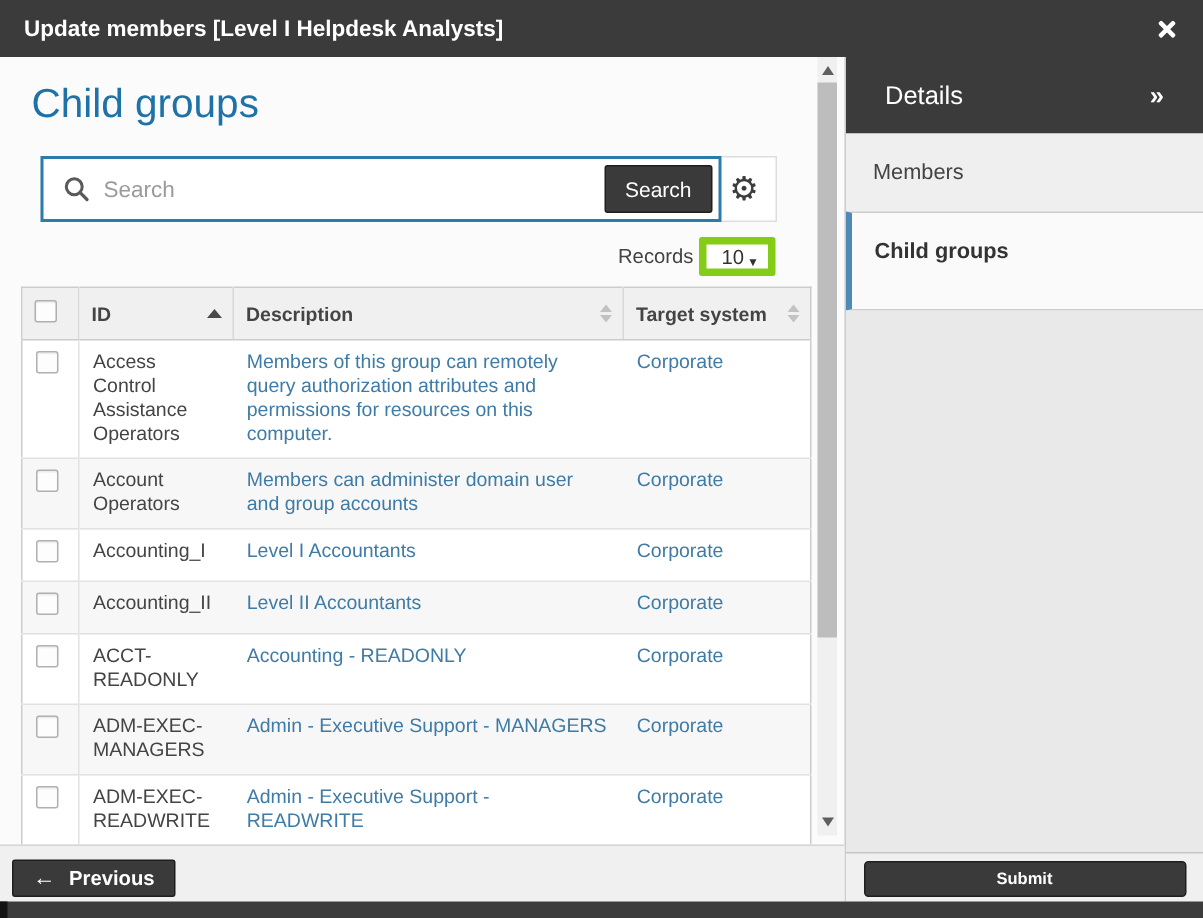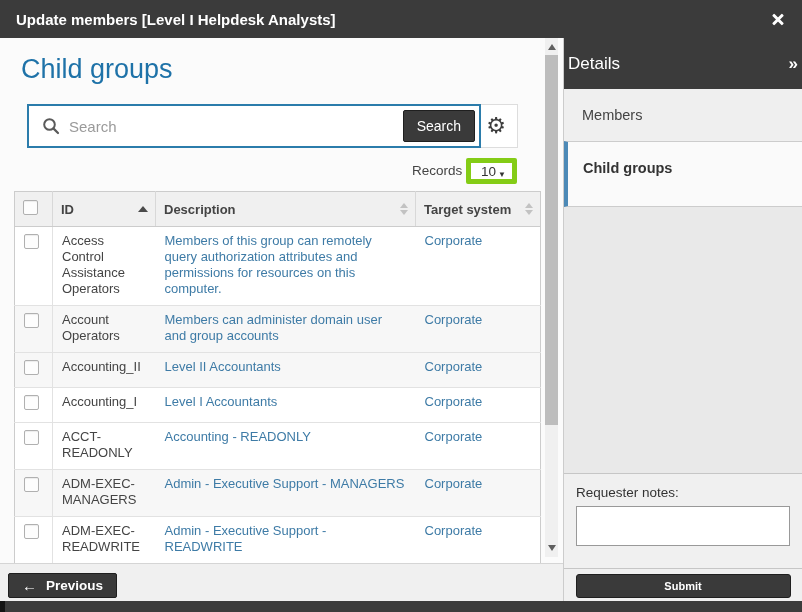--- a/index.html
+++ b/index.html
@@ -75,21 +75,21 @@
   .sb-arrow { position:absolute; left:2.5px; width:0; height:0; cursor:pointer; }
   .sb-arrow.up { top:6px; border-left:4px solid transparent; border-right:4px solid transparent;
                  border-bottom:6px solid #5f5f5f; }
   .sb-arrow.down { bottom:6px; border-left:4px solid transparent; border-right:4px solid transparent;
                    border-top:6px solid #5f5f5f; }
 
   
   .sidebar { position:absolute; left:563px; top:38px; width:239px; height:563px; background:#e9e9e9;
              border-left:1px solid #ccc; box-sizing:border-box; display:flex; flex-direction:column; }
   .details-header { height:51px; background:#3b3b3b; color:#fff; display:flex; align-items:center;
-                    padding:0 4px; flex:none; }
+                    padding:0 26px; flex:none; }
   .details-title { font-size:17px; }
   .collapse { margin-left:auto; font-size:17px; font-weight:700; cursor:pointer; }
   .nav-item { padding:18px; font-size:14.5px; color:#444; flex:none; cursor:pointer; background:#efefef; }
   .nav-item.selected { background:#fafafa; border-top:1px solid #ccc; border-bottom:1px solid #ccc;
                        border-left:4px solid #4d8ab7; padding:18px 18px 30px 15px; font-weight:700; color:#333; }
   .side-spacer { flex:1; background:#e9e9e9; }
   .requester { flex:none; height:95px; border-top:1px solid #c6c6c6; background:#f0f0f0;
                padding:11px 12px 0; box-sizing:border-box; }
   .requester label { font-size:13.5px; color:#333; display:block; }
   .requester textarea { margin-top:6px; width:100%; height:40px; box-sizing:border-box; border:1px solid #999;
@@ -181,30 +181,30 @@
     <td class="id-col"><span class="id-text">Access Control Assistance Operators</span></td>
     <td class="desc-col"><a class="link">Members of this group can remotely query authorization attributes and permissions for resources on this computer.</a></td>
     <td class="target-col"><a class="link">Corporate</a></td>
   </tr>
           <tr class="grid-row alt">
     <td class="cb-col"><span class="checkbox"></span></td>
     <td class="id-col"><span class="id-text">Account Operators</span></td>
     <td class="desc-col"><a class="link">Members can administer domain user and group accounts</a></td>
     <td class="target-col"><a class="link">Corporate</a></td>
   </tr>
+          <tr class="grid-row">
+    <td class="cb-col"><span class="checkbox"></span></td>
+    <td class="id-col"><span class="id-text">Accounting_I</span></td>
+    <td class="desc-col"><a class="link">Level I Accountants</a></td>
+    <td class="target-col"><a class="link">Corporate</a></td>
+  </tr>
           <tr class="grid-row alt">
     <td class="cb-col"><span class="checkbox"></span></td>
     <td class="id-col"><span class="id-text">Accounting_II</span></td>
     <td class="desc-col"><a class="link">Level II Accountants</a></td>
-    <td class="target-col"><a class="link">Corporate</a></td>
-  </tr>
-          <tr class="grid-row">
-    <td class="cb-col"><span class="checkbox"></span></td>
-    <td class="id-col"><span class="id-text">Accounting_I</span></td>
-    <td class="desc-col"><a class="link">Level I Accountants</a></td>
     <td class="target-col"><a class="link">Corporate</a></td>
   </tr>
           <tr class="grid-row">
     <td class="cb-col"><span class="checkbox"></span></td>
     <td class="id-col"><span class="id-text">ACCT-READONLY</span></td>
     <td class="desc-col"><a class="link">Accounting - READONLY</a></td>
     <td class="target-col"><a class="link">Corporate</a></td>
   </tr>
           <tr class="grid-row alt">
     <td class="cb-col"><span class="checkbox"></span></td>
@@ -233,24 +233,20 @@
       <span class="details-title">Details</span>
       <span class="collapse">»</span>
     </div>
     <div class="nav-item">
       <span>Members</span>
     </div>
     <div class="nav-item selected">
       <span>Child groups</span>
     </div>
     <div class="side-spacer"></div>
-    <div class="requester">
-      <label>Requester notes:</label>
-      <textarea style=""></textarea>
-    </div>
     <div class="submit-area">
       <button class="submit-btn">Submit</button>
     </div>
   </aside>
 
   <footer class="footer">
     <button class="prev-btn">
       <span class="prev-arrow">←</span>
       <span>Previous</span>
     </button>

